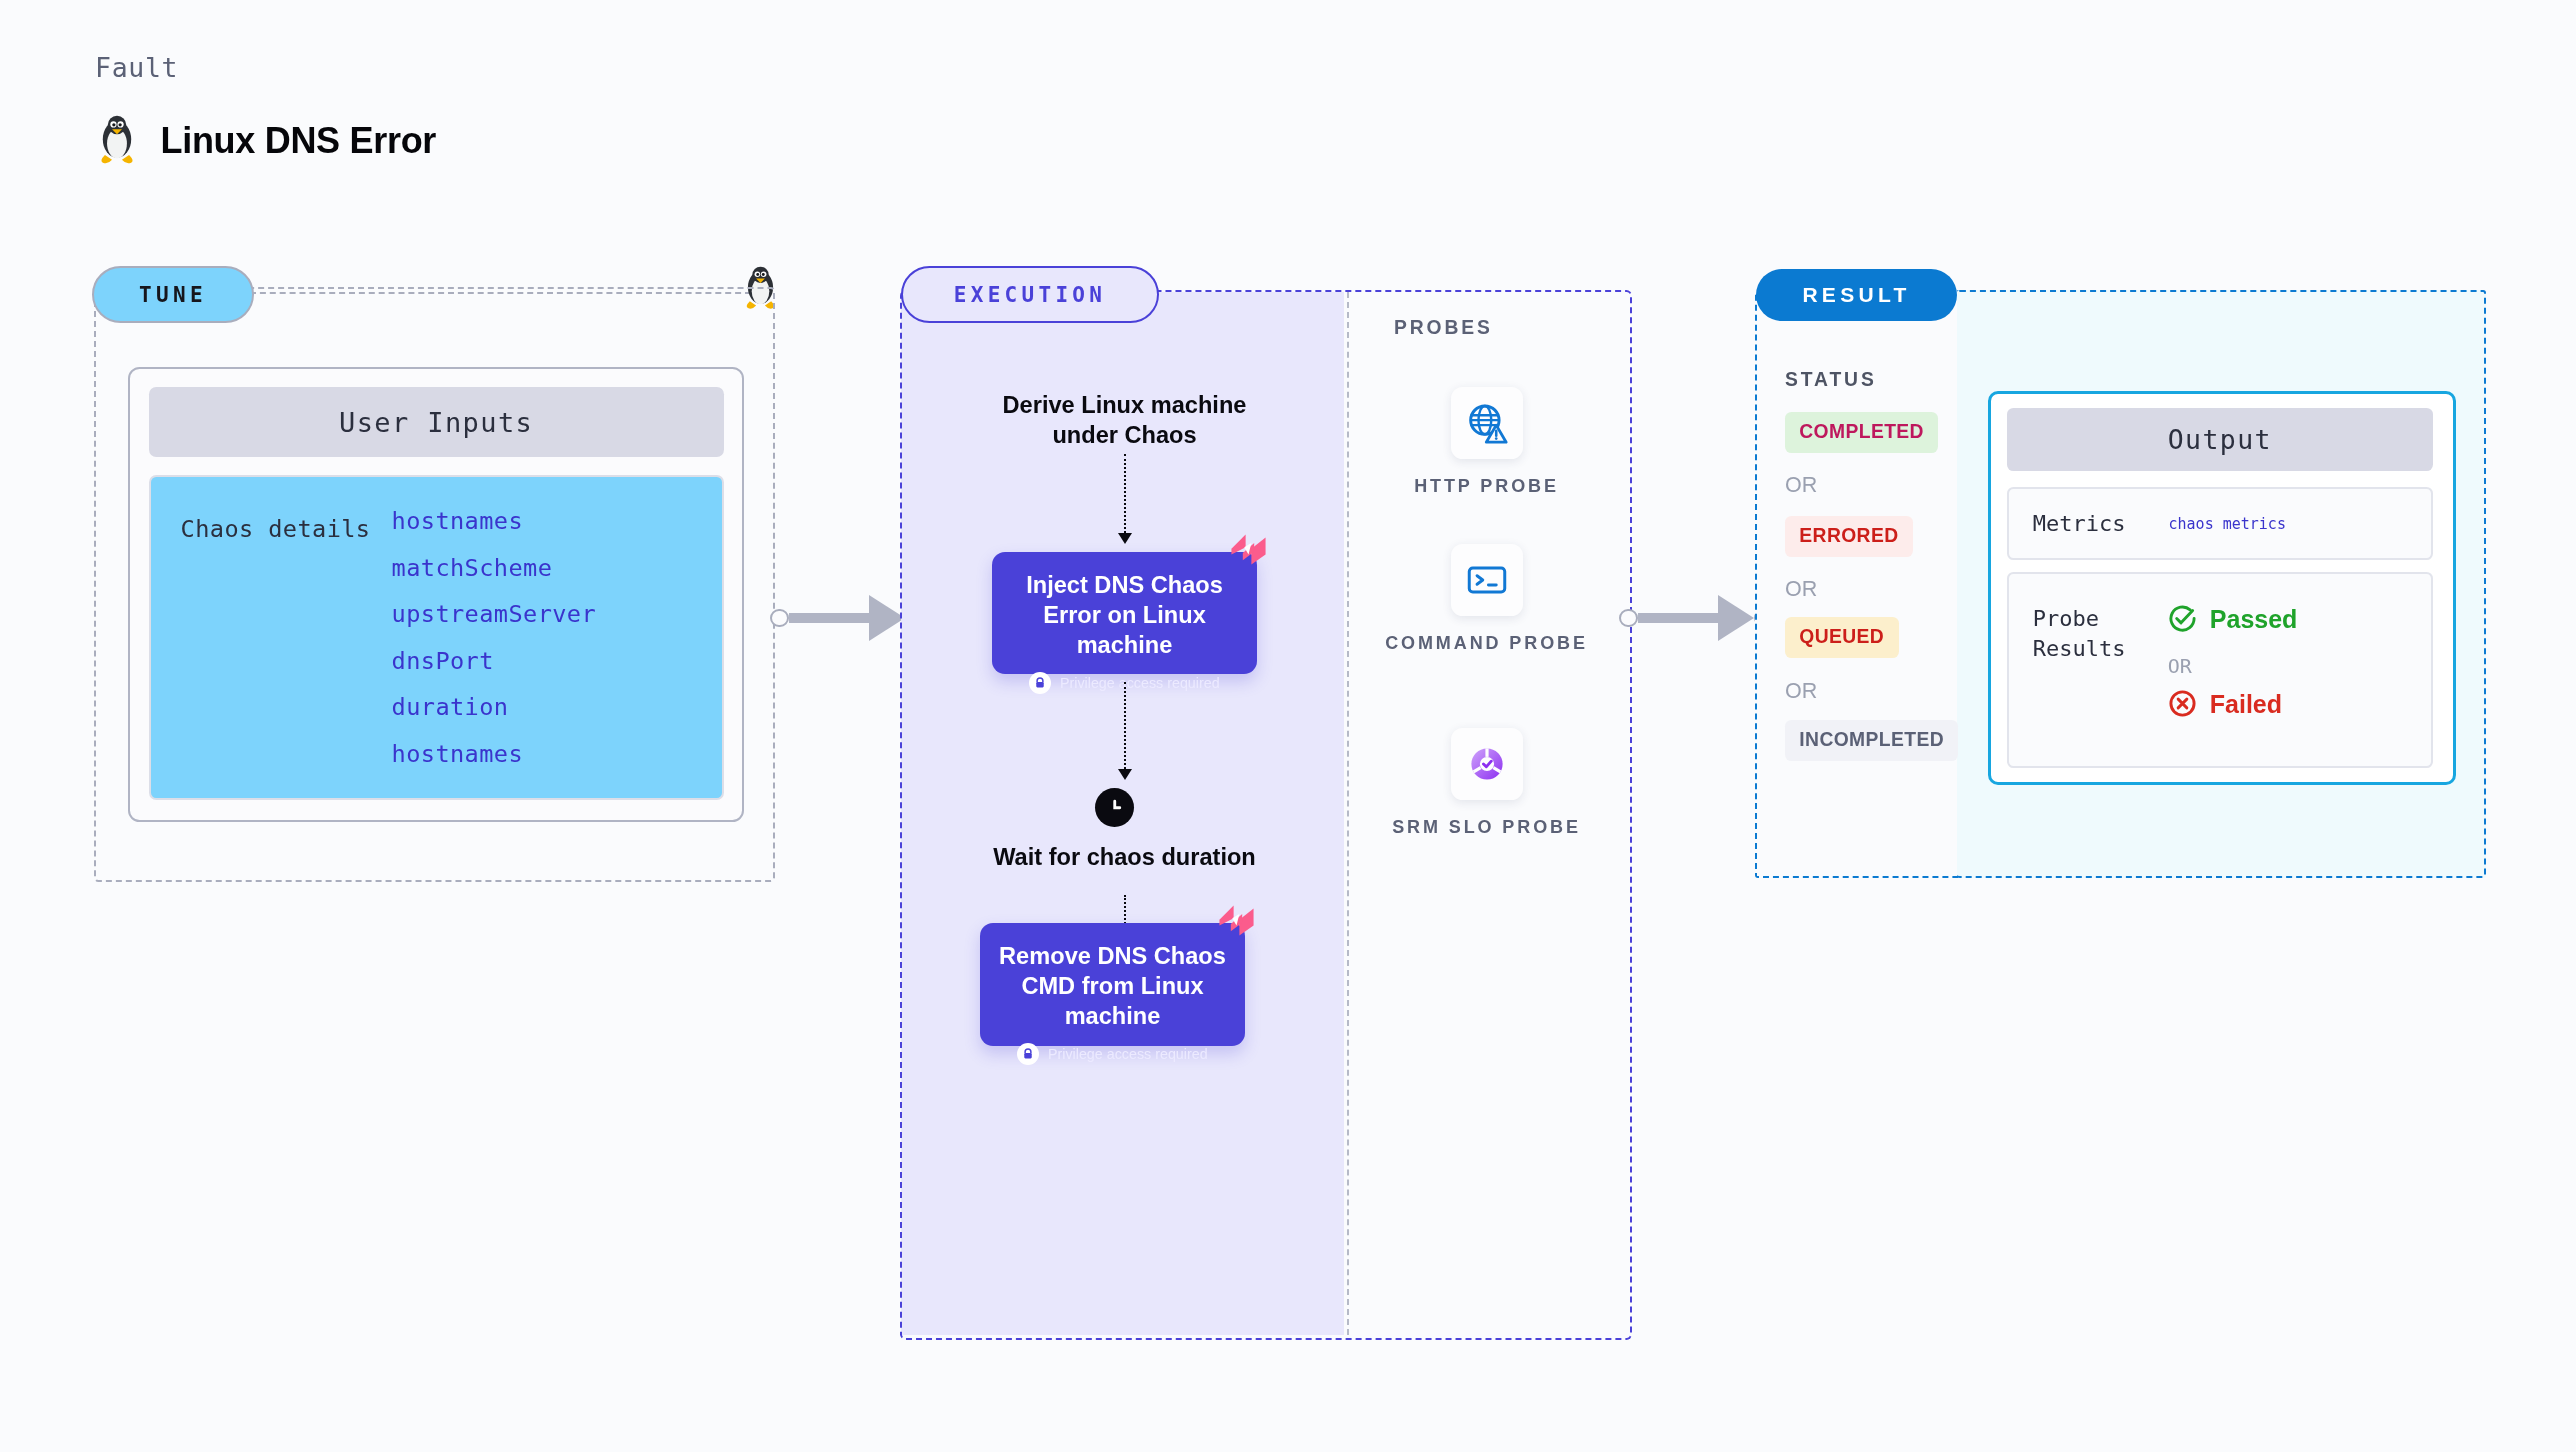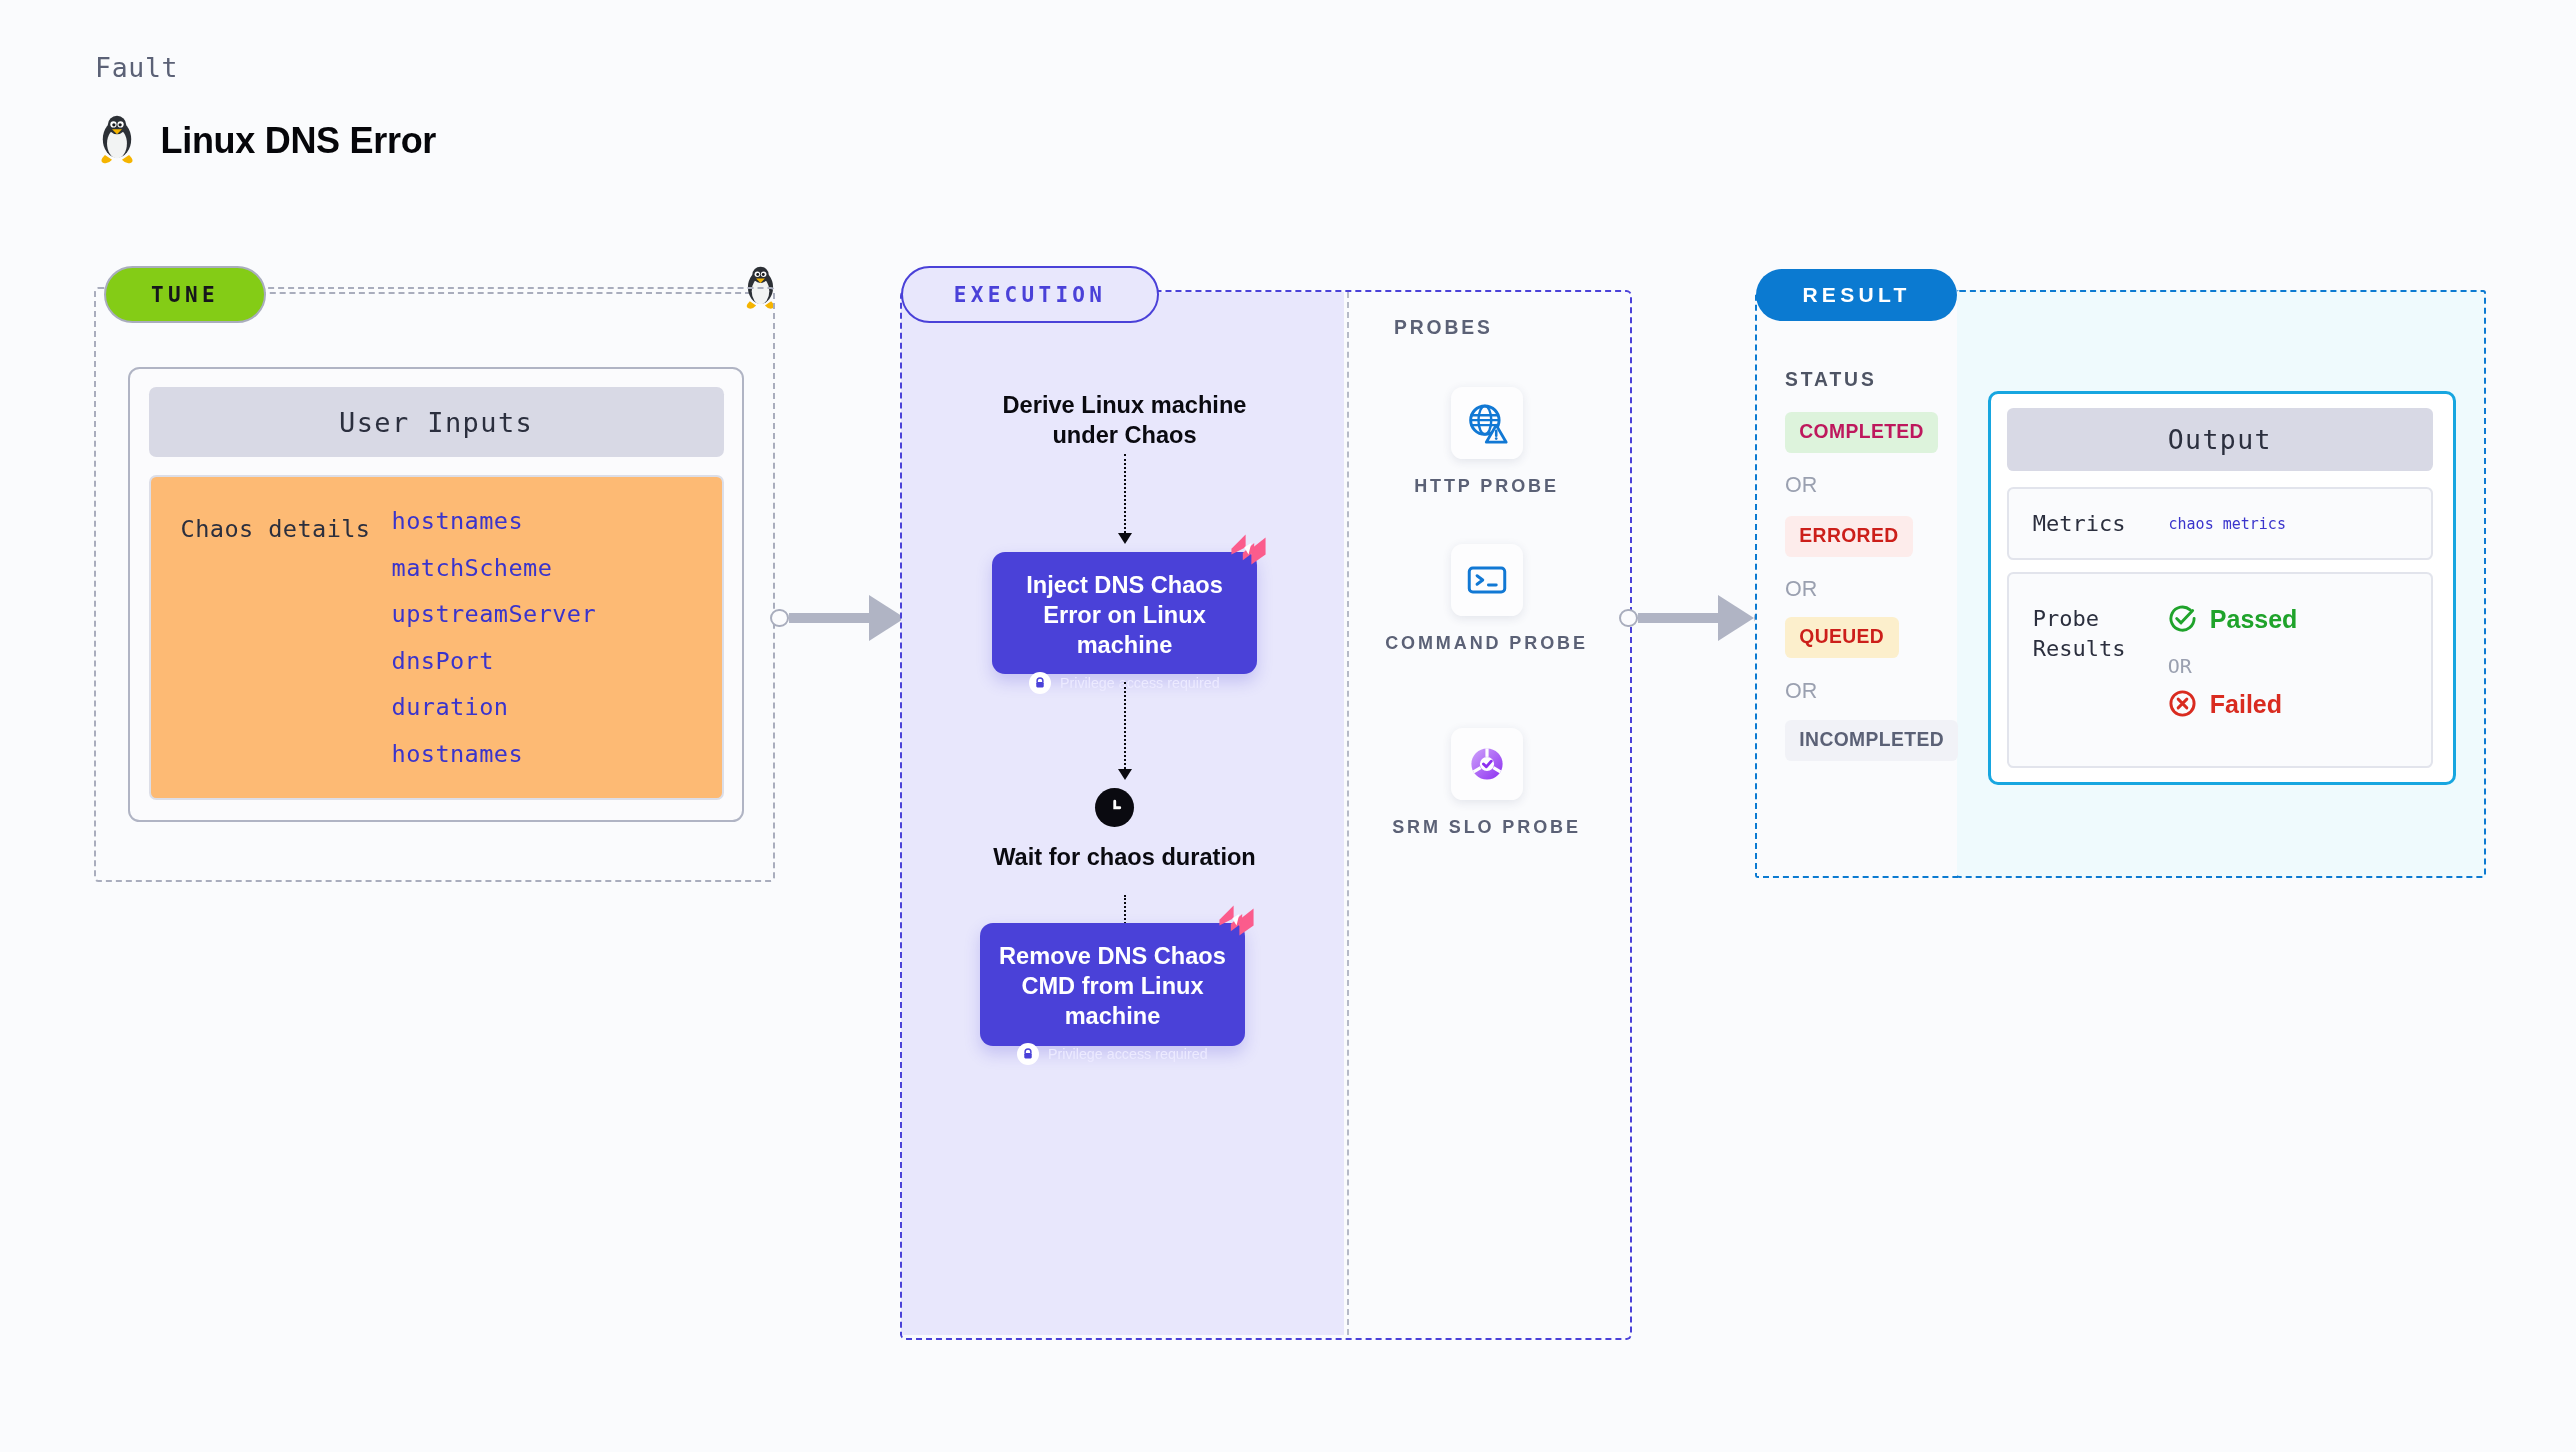--- a/index.html
+++ b/index.html
@@ -13,21 +13,21 @@
 
   
   #hdr-fault{position:absolute;left:95px;top:52px;font-size:26.5px;color:#5b6176;letter-spacing:0.7px;}
   #hdr-row{position:absolute;left:95px;top:115px;display:flex;align-items:center;gap:21.5px;}
   #hdr-title{font-size:36px;font-weight:bold;color:#06060a;letter-spacing:-0.3px;}
 
   
   .pill{position:absolute;display:flex;align-items:center;justify-content:center;
         border-radius:716px;font-size:21px;font-weight:bold;letter-spacing:4.3px;z-index:9;}
 
-  #tune-pill{left:104px;top:266px;width:158px;height:53px;background:#84cc16;
+  #tune-pill{left:92px;top:266px;width:158px;height:53px;background:#7dd3fc;
              border:2.1px solid #a9adbd;color:#16161c;text-align:center;}
   #exec-pill{left:901px;top:266px;width:254px;height:53px;background:#e8e7fc;
              border:2.9px solid #4a41d8;color:#4a41d8;}
   #result-pill{left:1756px;top:269px;width:201px;height:52px;background:#0b7ad1;color:#fff;}
 
   
   .dashpanel{position:absolute;}
   #tune-panel{left:94px;top:287px;width:677px;height:591px;
       border:2.9px dashed #a9adbd;border-radius:4.3px;background:transparent;}
   #exec-outer{left:900px;top:290px;width:728px;height:1046px;
@@ -39,21 +39,21 @@
       border:2.9px dashed #0b7ad1;border-right:2.1px dashed #9aa0b0;border-radius:2.9px;background:#fafbfd;}
   #output-panel{left:1957px;top:290px;width:527px;height:584px;
       border:2.9px dashed #0b7ad1;border-left:none;border-radius:2.9px;background:#effafd;}
 
   
   #tune-card{position:absolute;left:128px;top:367px;width:612px;height:451px;
      background:#fbfbfd;border:2.9px solid #b0b4c4;border-radius:11.5px;}
   #ui-head{position:absolute;left:18.6px;top:18px;width:575px;height:70px;background:#d8d9e5;
      border-radius:7.2px;display:flex;align-items:center;justify-content:center;
      font-size:27px;color:#2b2f3e;letter-spacing:1.4px;}
-  #ui-body{position:absolute;left:18.6px;top:106px;width:571px;height:321px;background:#fdba74;
+  #ui-body{position:absolute;left:18.6px;top:106px;width:571px;height:321px;background:#7dd3fc;
      border:2.1px solid #dcdee8;border-radius:7.2px;}
   #chaos-lbl{position:absolute;left:30px;top:38px;font-size:23.6px;color:#2b2f3e;letter-spacing:0.4px;}
   #inputs{position:absolute;left:241px;top:30px;display:flex;flex-direction:column;gap:18.6px;}
   #inputs span{font-size:23.6px;color:#3a34cc;letter-spacing:0.4px;}
 
   
   .exec-lbl{position:absolute;text-align:center;font-size:23.6px;font-weight:bold;
      color:#0a0a10;line-height:1.28;width:301px;}
   #lbl-derive{left:974px;top:390px;}
   #lbl-wait{left:974px;top:842px;}

